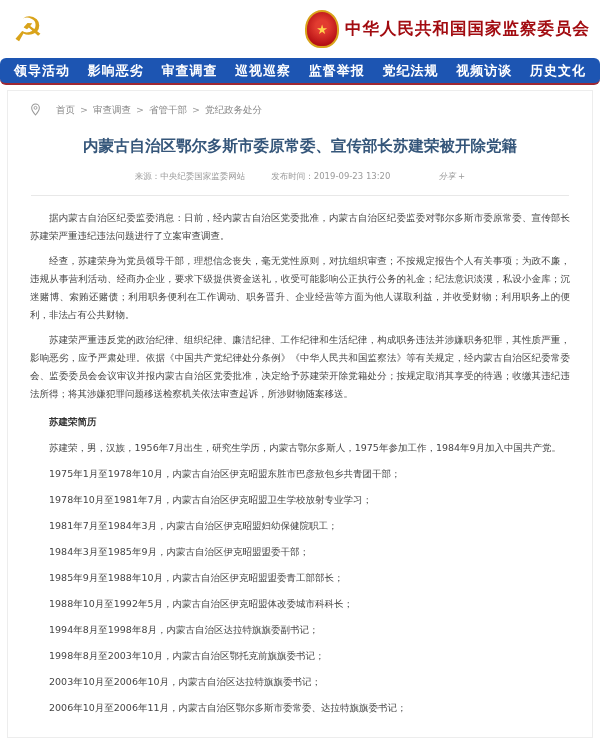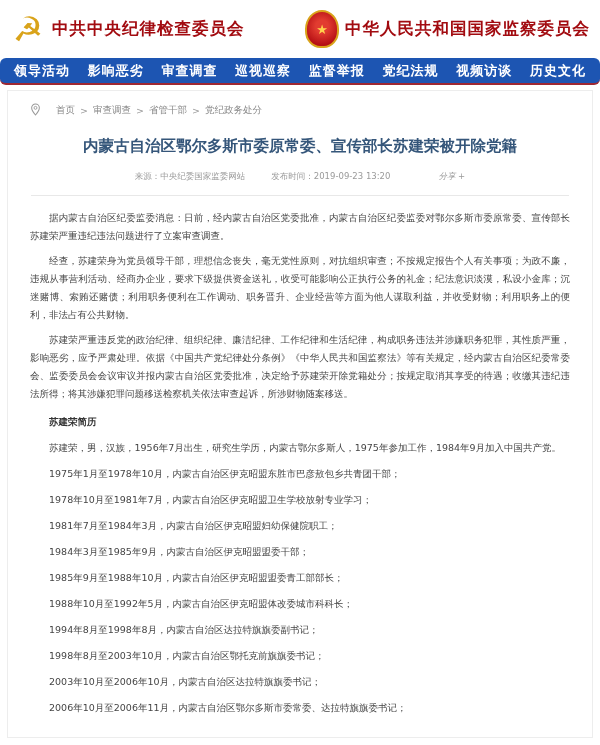--- a/index.html
+++ b/index.html
@@ -38,21 +38,21 @@
   
   .container{
     margin:5px 7px 0;border:1px solid #ededed;height:648px;
     padding:10px 22px 0;box-sizing:border-box;overflow:hidden;background:#fff;
   }
   .breadcrumb{
     display:flex;align-items:center;gap:5px;font-size:9.5px;color:#888;
     padding:2px 0 10px;
   }
   .crumbs{display:flex;align-items:center;}
-  .crumb{display:flex;align-items:center;}
+  .crumb{display:flex;align-items:flex-start;}
   .sep{color:#999;margin:0 5px;}
   .crumb-link{color:#888;text-decoration:none;cursor:pointer;}
   .article-title{
     text-align:center;font-size:15.5px;font-weight:bold;color:#35567a;
     margin:8px 30px 13px;line-height:1.4;
   }
   .meta{
     display:flex;justify-content:center;align-items:center;gap:26px;
     font-size:8.5px;color:#9a9a9a;margin-bottom:12px;text-align:center;
   }
@@ -69,21 +69,20 @@
   }
 </style>
 </head>
 <body>
 
 <div class="page">
 
   <header class="header">
     <a class="brand">
       <span class="emblem party">☭</span>
-      <span class="brand-title">中共中央纪律检查委员会</span>
     </a>
     <a class="brand">
       <span class="emblem national">
         <span>★</span>
       </span>
       <span class="brand-title">中华人民共和国国家监察委员会</span>
     </a>
   </header>
 
   <nav class="nav">

